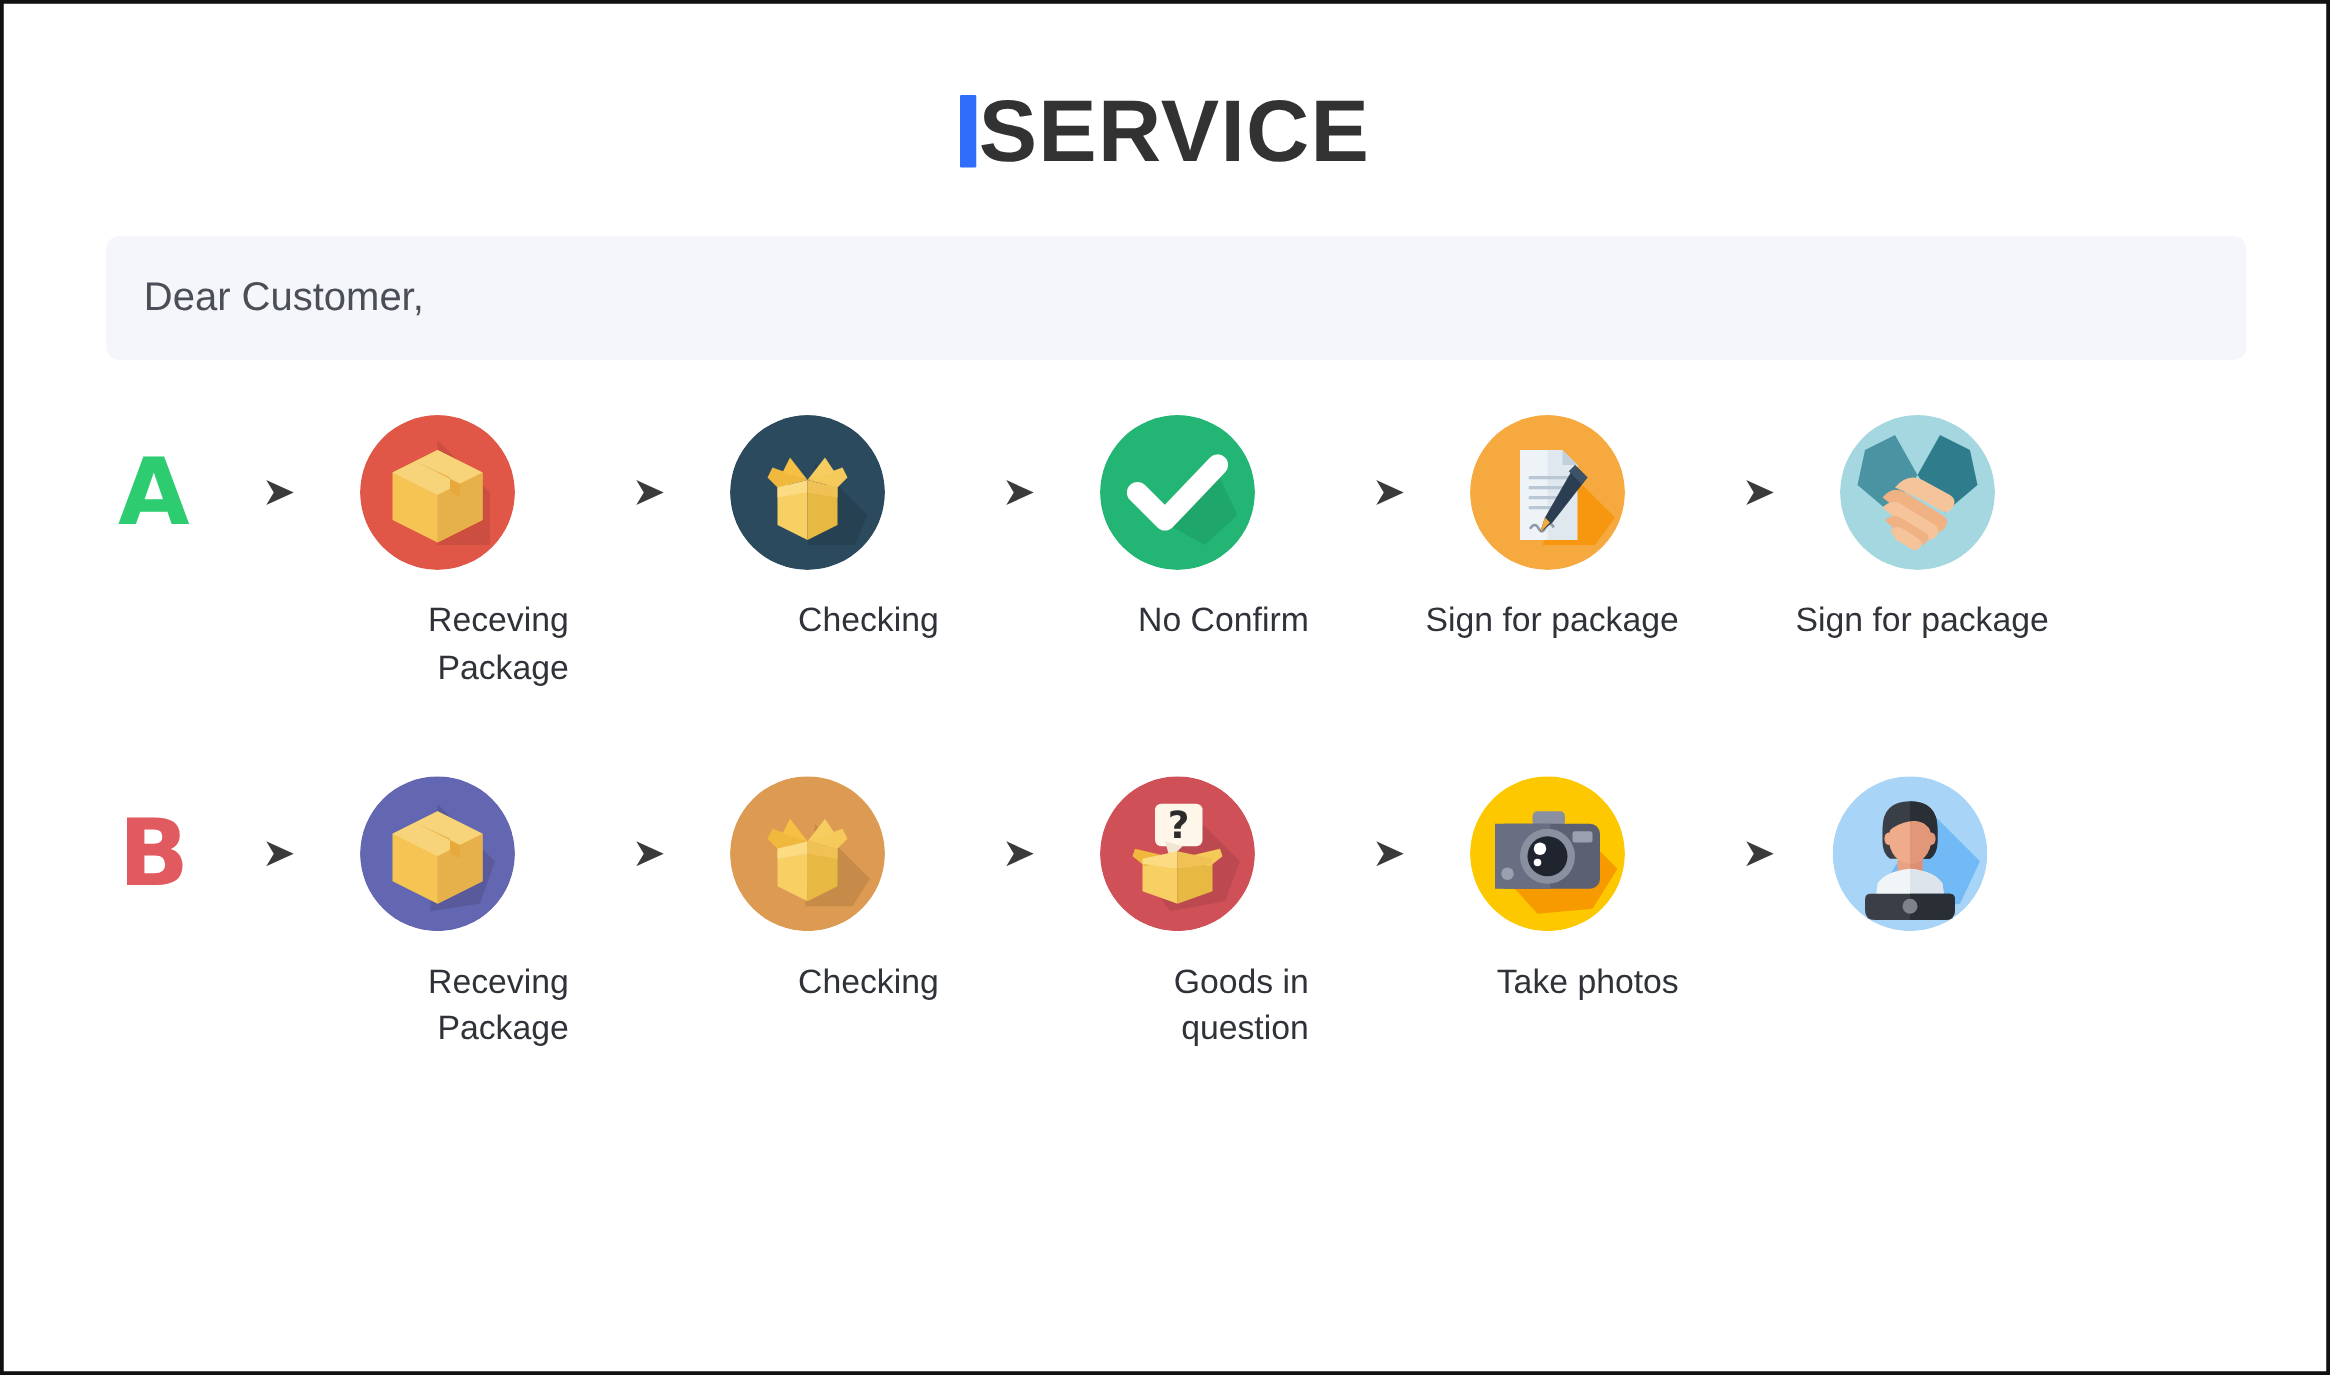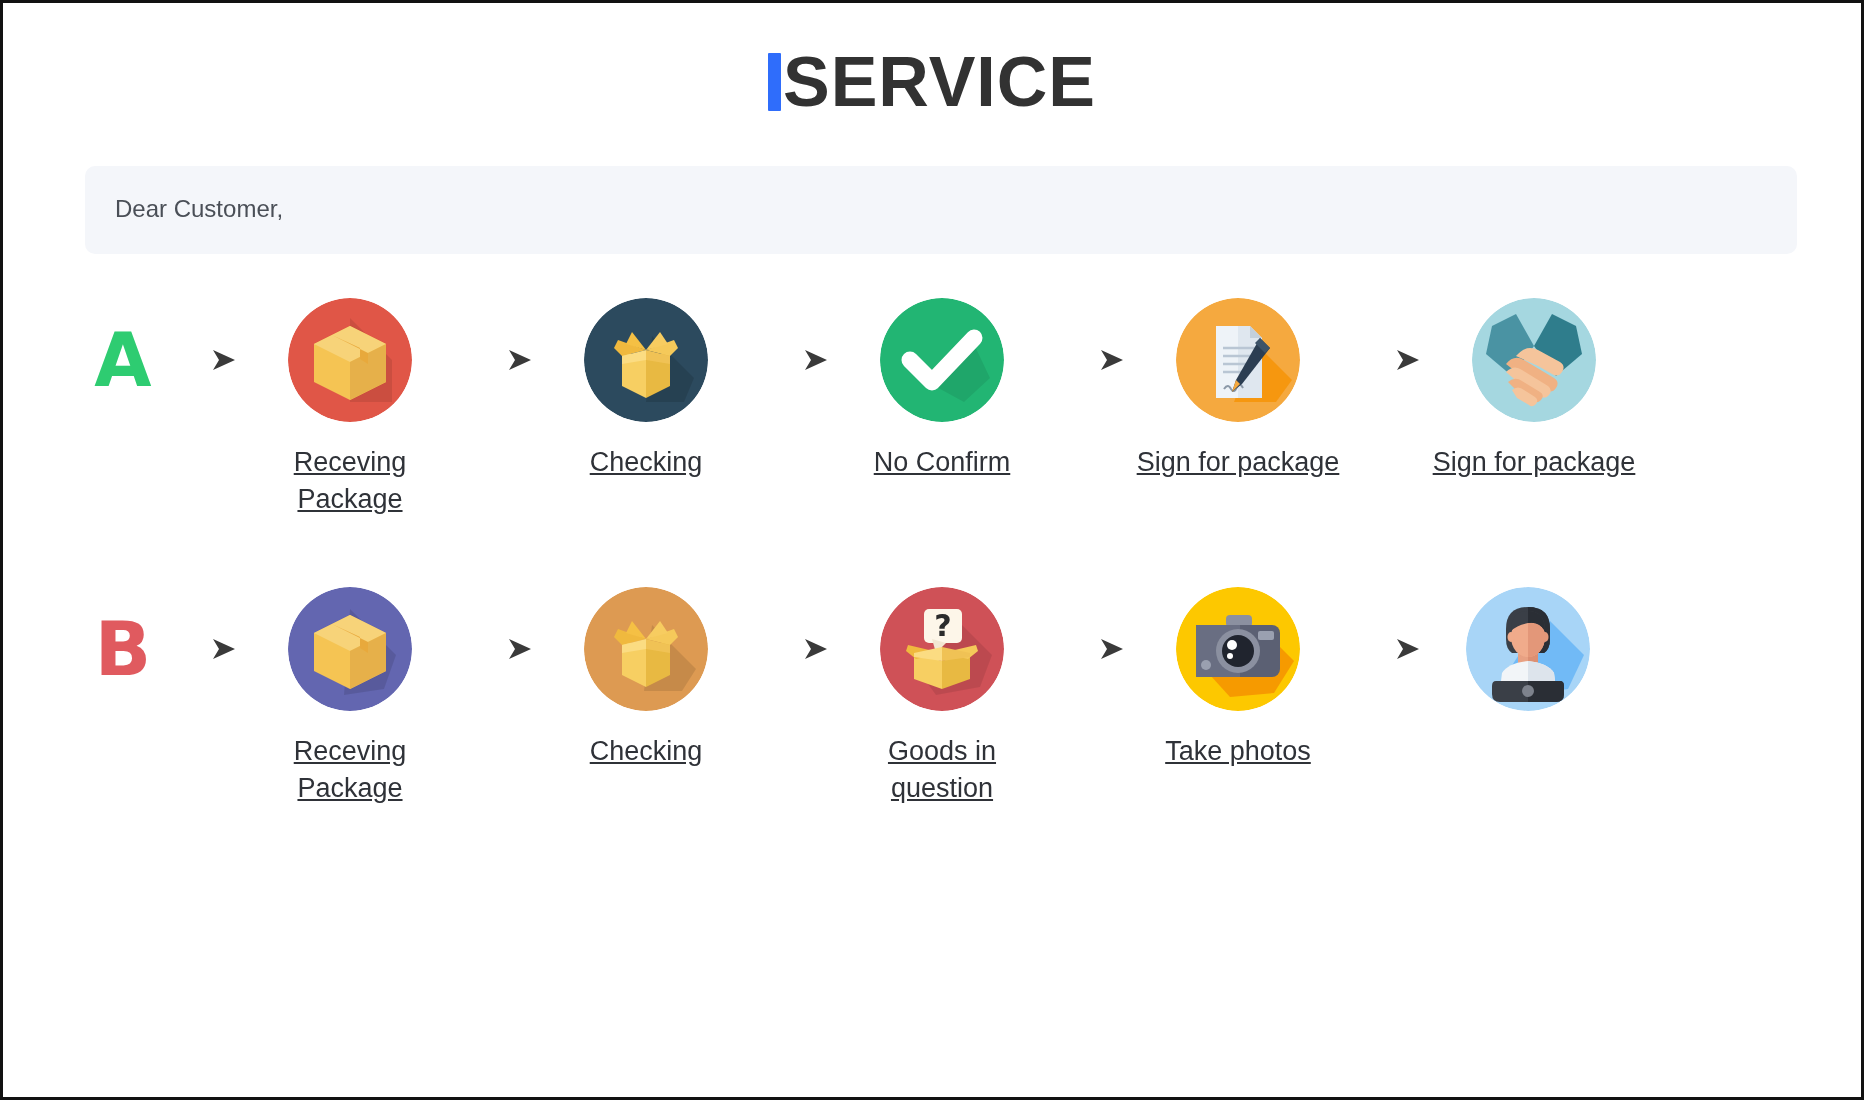--- a/index.html
+++ b/index.html
@@ -16,21 +16,21 @@
     border: 3px solid #111111;
     overflow: hidden;
   }
 
   
   .title-wrap {
     display: flex;
     align-items: center;
     justify-content: center;
     gap: 2px;
-    margin-top: 33px;
+    margin-top: 56px;
     height: 92px;
   }
   .title-bar {
     width: 13px;
     height: 58px;
     background: #2f6dfb;
     border-radius: 1px;
   }
   .title-text {
     font-size: 70px;
@@ -42,21 +42,21 @@
 
   
   .notice {
     margin: 38px 64px 0 82px;
     background: #f4f6fa;
     border-radius: 10px;
     padding: 26px 30px 28px 30px;
   }
   .notice p {
     margin: 0;
-    font-size: 24px;
+    font-size: 32px;
     line-height: 1.42;
     color: #4a4f57;
     font-weight: 400;
   }
 
   
   .flow {
     display: flex;
     align-items: flex-start;
     padding-left: 84px;
@@ -94,24 +94,23 @@
   .icon-circle {
     width: 124px; height: 124px;
     border-radius: 50%;
     position: relative;
     overflow: hidden;
   }
   .step-label {
     margin-top: 22px;
     font-size: 27px;
     color: #2f3238;
-    text-align: center;
+    text-align: right;
     line-height: 1.38;
     width: 210px;
-    text-decoration: underline;
   }
 
   svg { display: block; }
 </style>
 </head>
 <body>
 
 <div class="page">
 
   <div class="title-wrap">

